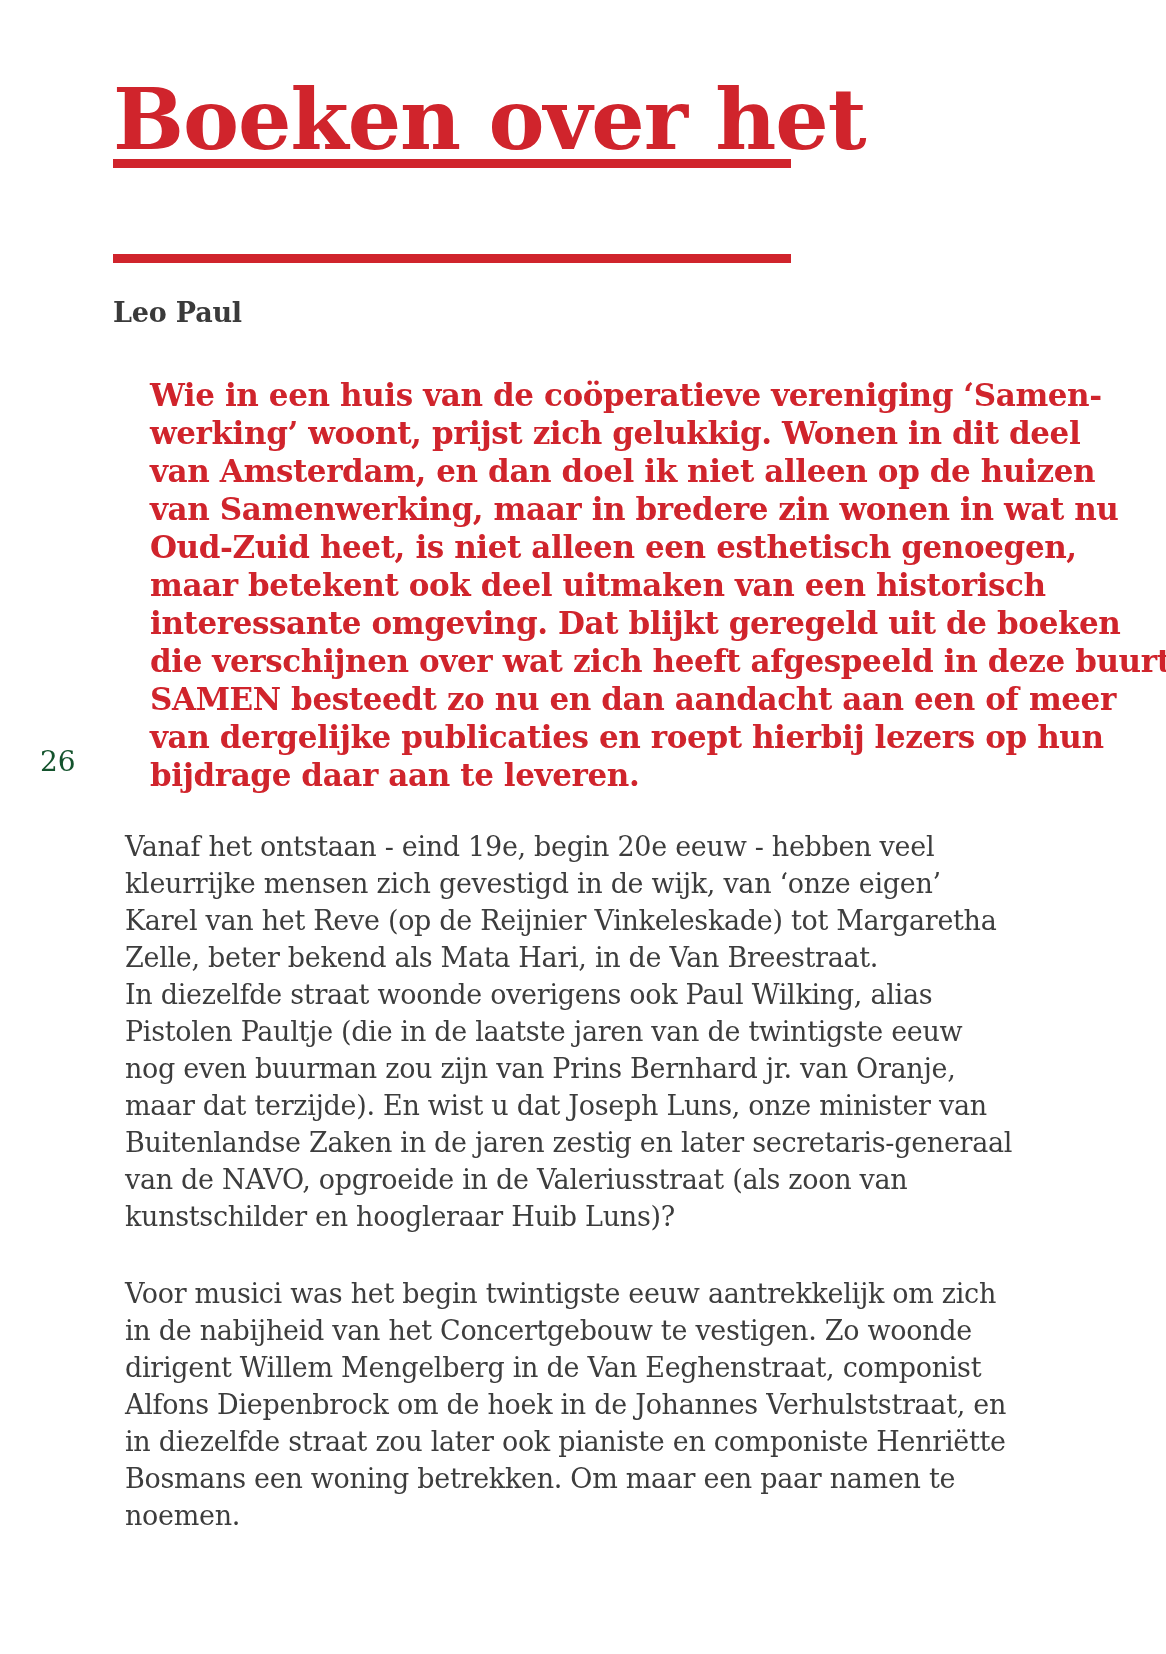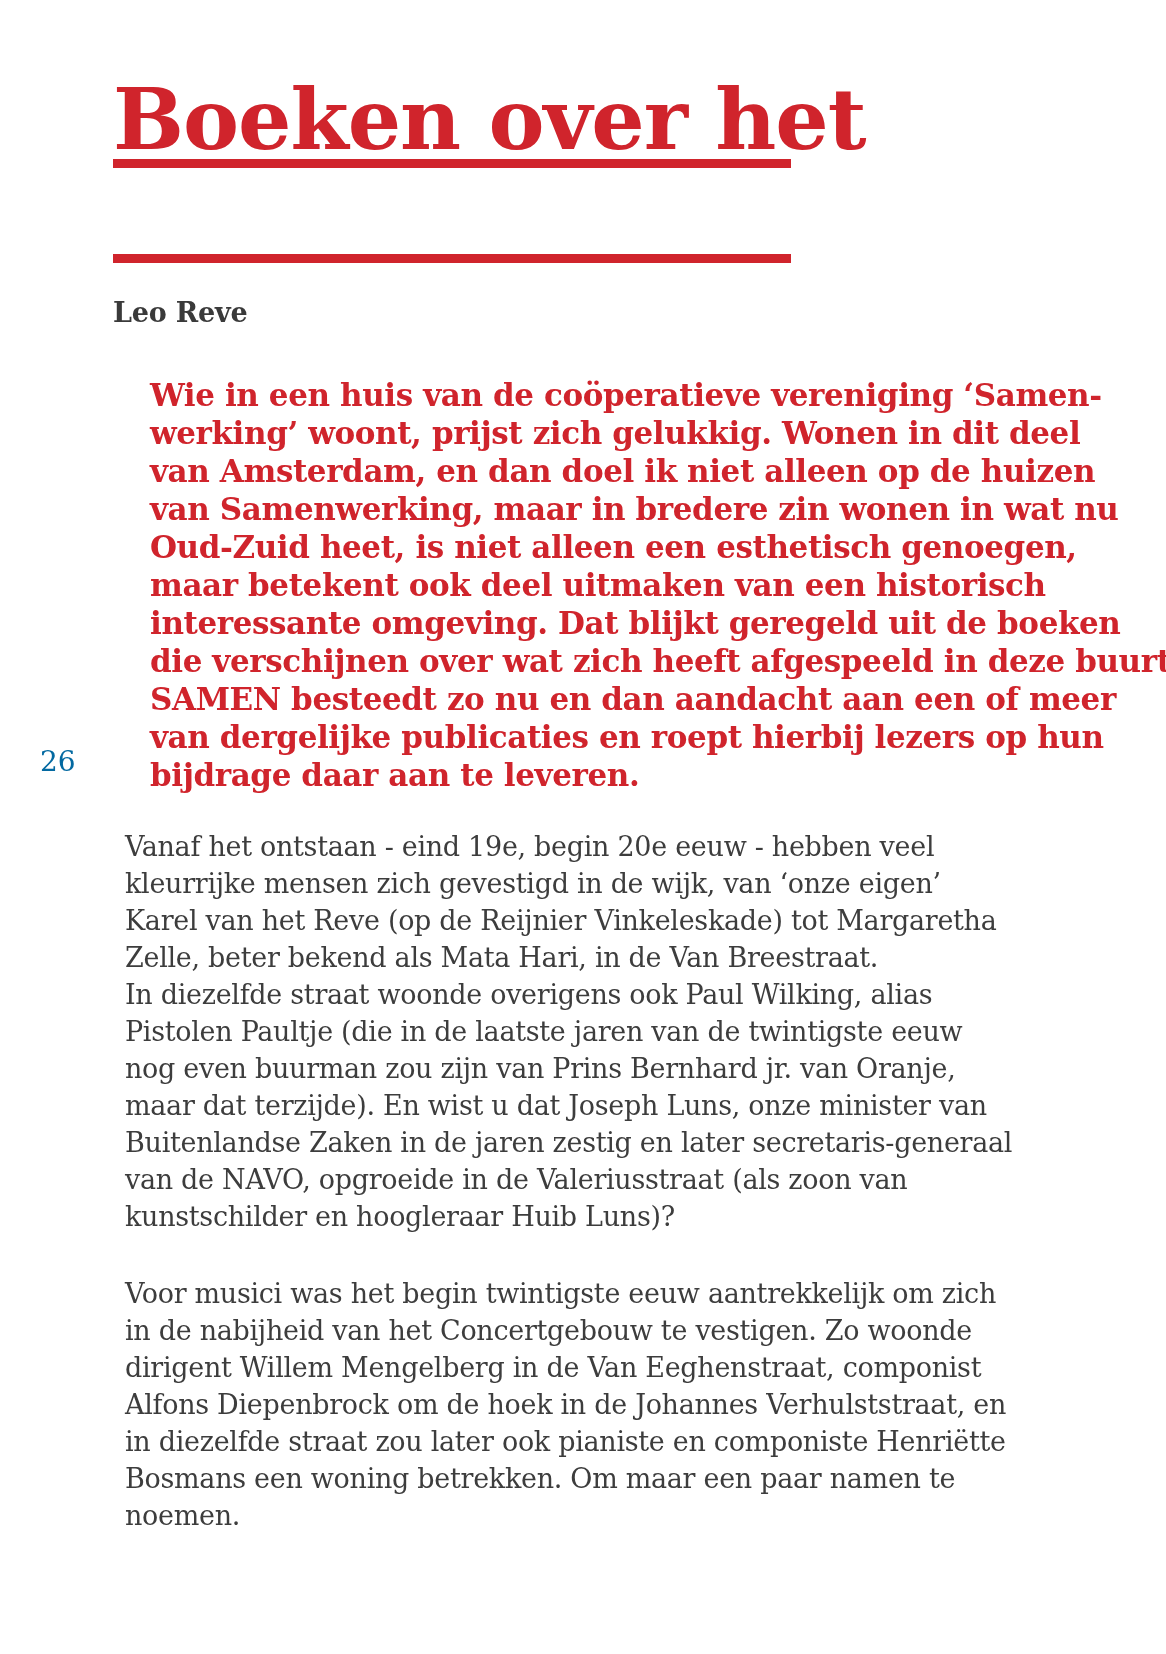--- a/index.html
+++ b/index.html
@@ -45,21 +45,21 @@
     font-weight: 700;
     color: #3a3a3a;
     letter-spacing: -0.2px;
   }
   .pagenum {
     position: absolute;
     left: 40px;
     top: 748px;
     font-size: 28px;
     line-height: 1;
-    color: #0369a1;
+    color: #14532d;
   }
   .intro {
     position: absolute;
     left: 150px;
     top: 376px;
     font-size: 31px;
     line-height: 38px;
     font-weight: 700;
     color: #d0242c;
     letter-spacing: -0.4px;
@@ -84,21 +84,21 @@
 
 <div class="page">
 
   <div class="title-line line1">Boeken over het</div>
 
   <div class="rule rule1"></div>
 
 
   <div class="rule rule2"></div>
 
-  <div class="author">Leo Reve</div>
+  <div class="author">Leo Paul</div>
 
   <div class="pagenum">26</div>
 
   <div class="intro">Wie in een huis van de coöperatieve vereniging ‘Samen-
 werking’ woont, prijst zich gelukkig. Wonen in dit deel
 van Amsterdam, en dan doel ik niet alleen op de huizen
 van Samenwerking, maar in bredere zin wonen in wat nu
 Oud-Zuid heet, is niet alleen een esthetisch genoegen,
 maar betekent ook deel uitmaken van een historisch
 interessante omgeving. Dat blijkt geregeld uit de boeken

